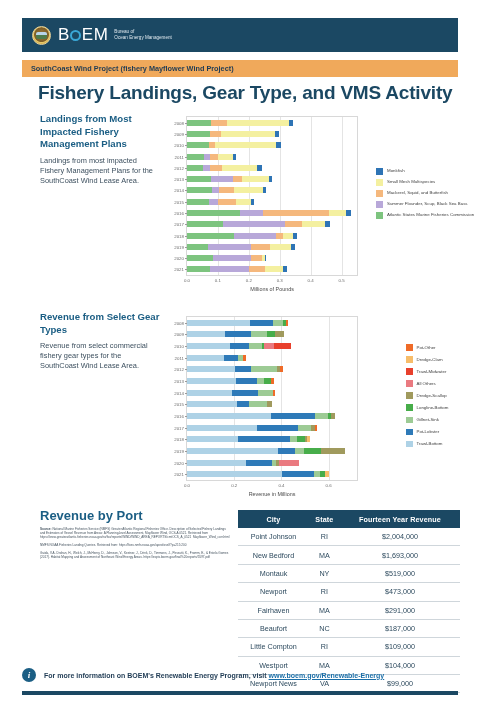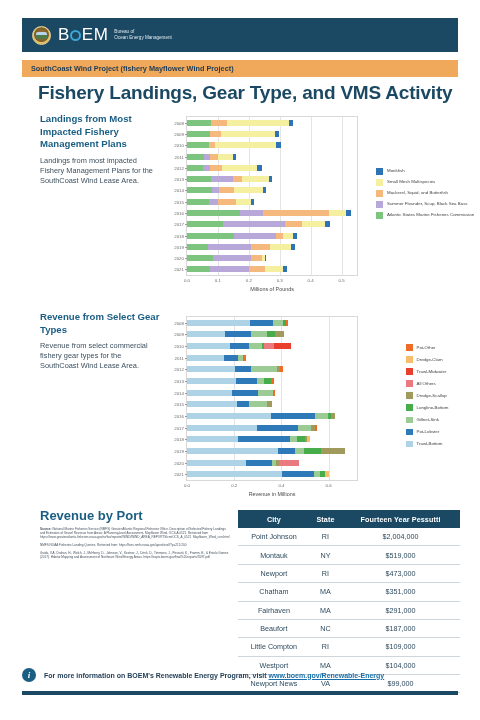--- a/index.html
+++ b/index.html
@@ -506,43 +506,43 @@
         <div class="src">NMFS NOAA Fisheries Landing Queries. Retrieved from: https://foss.nmfs.noaa.gov/apexfoss/f?p=215:200</div>
         <div class="src">Guida, V.A. Drohan, H., Welch, J., McHenry, D., Johnson, V., Kestner, J., Drink, D., Timmons, J., Pessutti, K., Fromm, E., &amp; Estela Gomes (2017). Habitat Mapping and Assessment of Northeast Wind Energy Areas. https://espis.boem.gov/final%20reports/5597.pdf</div>
       </div>
   </div>
 
   <table class="tbl">
     <thead>
         <tr id="thead-row">
           <th>City</th>
           <th>State</th>
-          <th>Fourteen Year Pessutti</th>
+          <th>Fourteen Year Revenue</th>
         </tr>
       </thead>
     <tbody id="tbody">
         <tr>
           <td>Point Johnson</td>
           <td>RI</td>
           <td>$2,004,000</td>
         </tr>
         <tr>
+          <td>New Bedford</td>
+          <td>MA</td>
+          <td>$1,693,000</td>
+        </tr>
+        <tr>
           <td>Montauk</td>
           <td>NY</td>
           <td>$519,000</td>
         </tr>
         <tr>
           <td>Newport</td>
           <td>RI</td>
           <td>$473,000</td>
-        </tr>
-        <tr>
-          <td>Chatham</td>
-          <td>MA</td>
-          <td>$351,000</td>
         </tr>
         <tr>
           <td>Fairhaven</td>
           <td>MA</td>
           <td>$291,000</td>
         </tr>
         <tr>
           <td>Beaufort</td>
           <td>NC</td>
           <td>$187,000</td>

